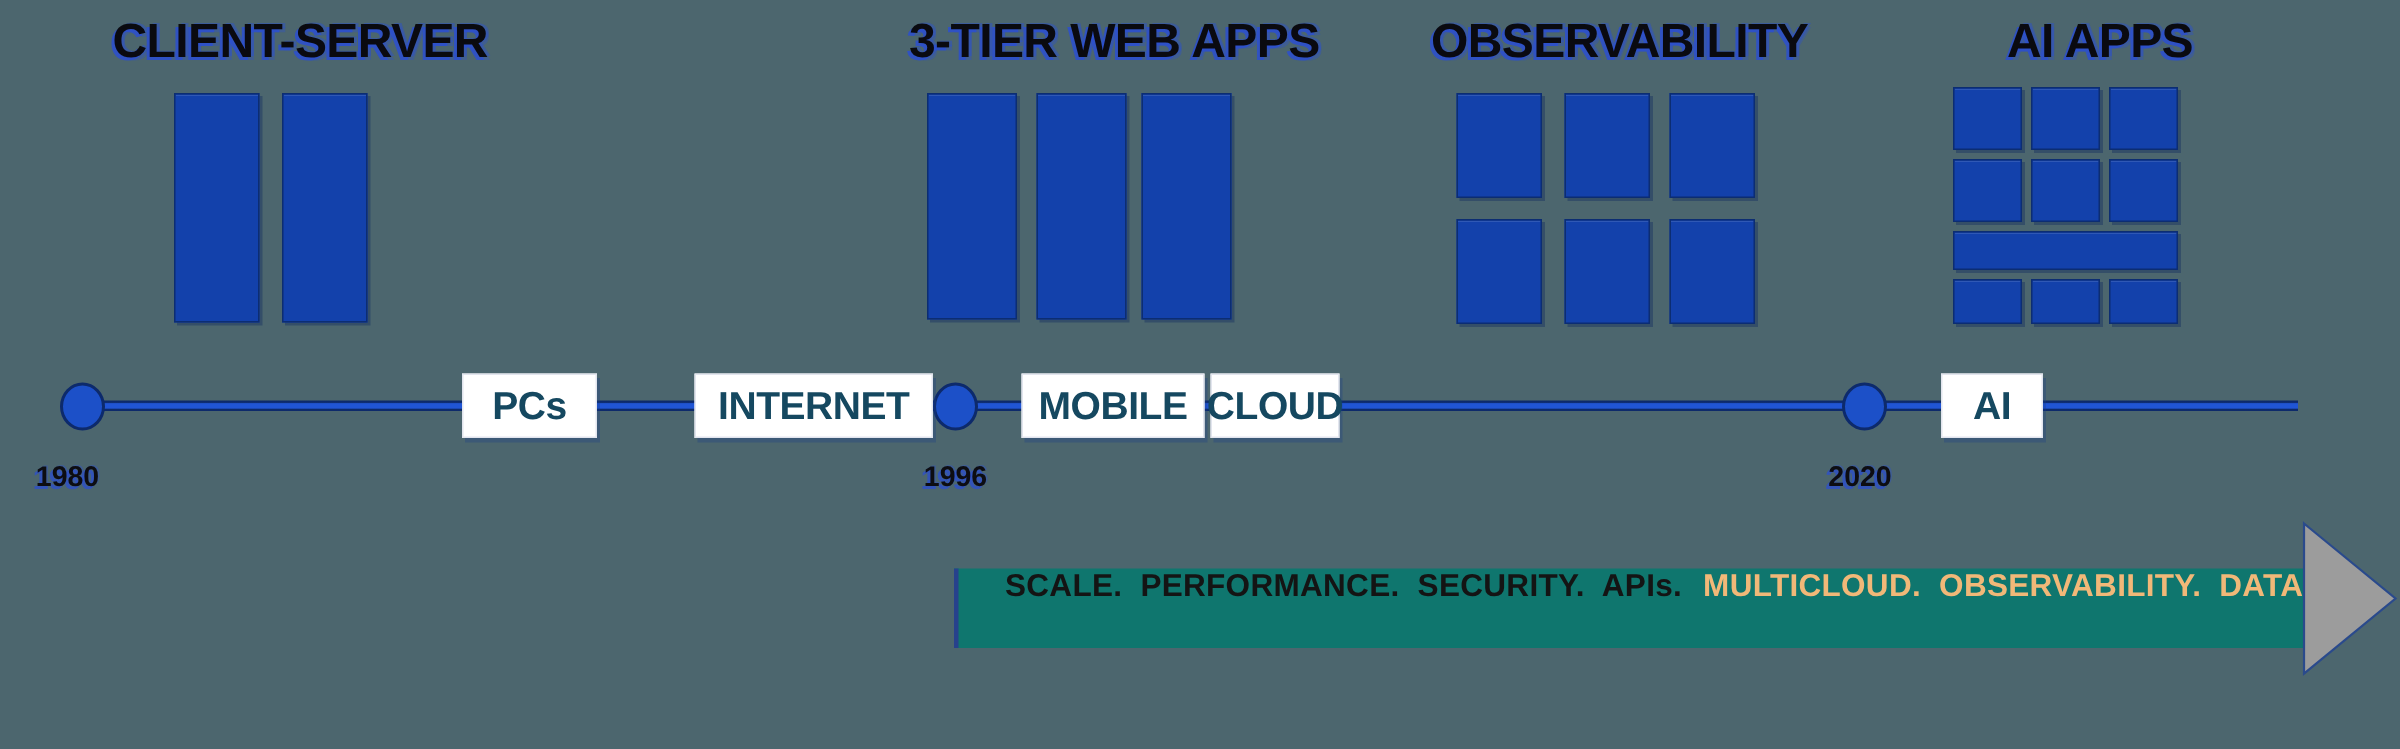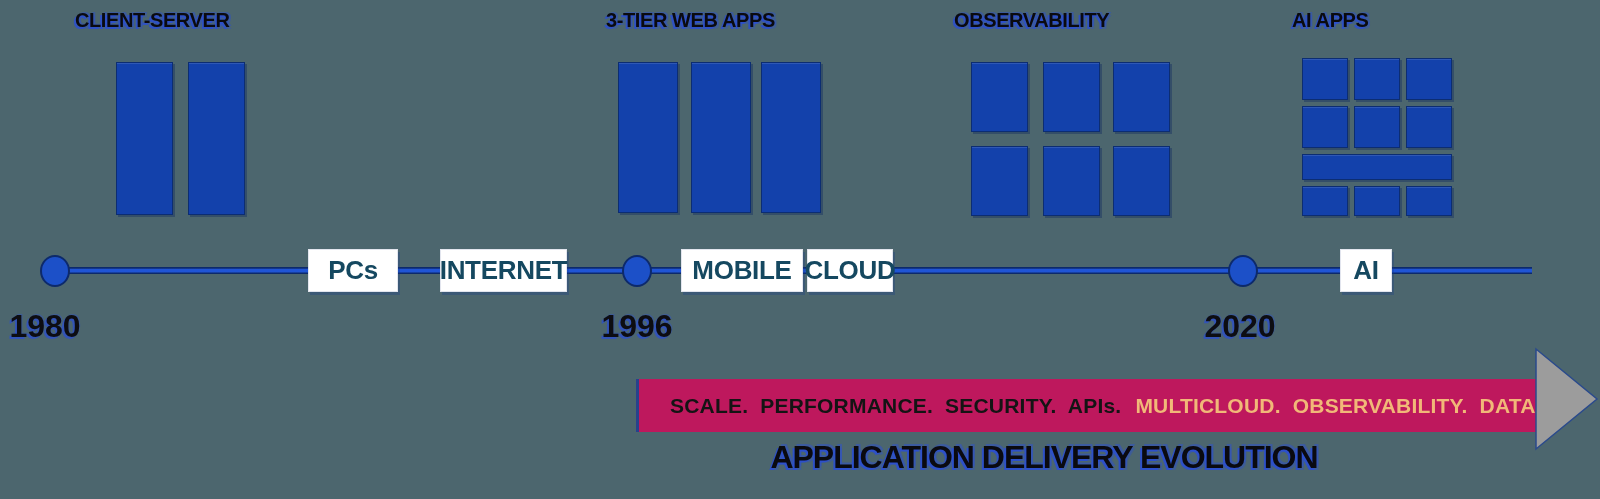--- a/index.html
+++ b/index.html
@@ -9,22 +9,22 @@
   }
   .canvas{
     position:relative;
     width:1600px;height:499px;
     background:#4c666e;
     overflow:hidden;
   }
   
   .era-title{
     position:absolute;top:9px;height:32px;
-    font-size:20px;font-weight:bold;letter-spacing:-0.4px;
-    color:#0a0a10;text-align:left;white-space:nowrap;
+    font-size:32px;font-weight:bold;letter-spacing:-0.4px;
+    color:#0a0a10;text-align:center;white-space:nowrap;
     text-shadow:-2px 2px 0 rgba(43,79,208,0.85), 2px -1px 0 rgba(43,79,208,0.45), 2px 2px 0 rgba(43,79,208,0.35);
   }
   
   .block{
     position:absolute;
     background:#1341ab;
     border:1px solid #0c2d72;
     box-shadow:2px 2px 0 rgba(10,35,95,0.35), inset 0 1px 0 rgba(255,255,255,0.12);
     box-sizing:border-box;
   }
@@ -33,36 +33,36 @@
     position:absolute;left:44px;top:267px;width:1488px;height:7px;
     background:linear-gradient(to bottom,#0d2a6b 0 18%,#2055d5 30% 72%,#0d2a6b 85% 100%);
   }
   .dot{
     position:absolute;width:30px;height:32px;border-radius:50%;
     background:#1c50c8;border:2px solid #0d2a6b;box-sizing:border-box;
     top:255px;
   }
   .year{
     position:absolute;top:308px;height:30px;
-    font-size:32px;font-weight:bold;color:#0d0d12;text-align:center;
+    font-size:19px;font-weight:bold;color:#0d0d12;text-align:center;
     text-shadow:-2px 2px 0 rgba(43,79,208,0.75), 1px -1px 0 rgba(43,79,208,0.4);
   }
   .milestone{
     position:absolute;top:249px;height:43px;
     background:#ffffff;border:1px solid #e2e5ee;box-sizing:border-box;
     box-shadow:2px 3px 0 rgba(23,58,138,0.3);
     display:flex;align-items:center;justify-content:center;
     font-size:26px;font-weight:bold;letter-spacing:-0.3px;color:#154860;
     white-space:nowrap;
   }
   
   .arrow-body{
     position:absolute;left:636px;top:379px;width:901px;height:53px;
-    background:#be185d;border-left:3px solid #27418c;box-sizing:border-box;
-    display:flex;align-items:center;
+    background:#0f766e;border-left:3px solid #27418c;box-sizing:border-box;
+    display:flex;
     padding-left:31px;
   }
   .arrow-terms{white-space:pre;font-size:21px;font-weight:bold;letter-spacing:0.2px;}
   .terms-core{color:#141414;}
   .terms-modern{color:#f1b878;margin-left:14px;}
   .arrow-head{position:absolute;left:1535px;top:347px;}
   .caption{
     position:absolute;left:594px;top:439px;width:900px;height:40px;
     font-size:32px;font-weight:bold;letter-spacing:-1px;
     color:#0a0a10;text-align:center;white-space:nowrap;
@@ -70,21 +70,21 @@
   }
 </style>
 </head>
 <body>
 
 <div class="canvas">
 
   <div class="era-title" style="left:75px;width:220px">CLIENT-SERVER</div>
   <div class="era-title" style="left:606px;width:250px">3-TIER WEB APPS</div>
   <div class="era-title" style="left:954px;width:240px">OBSERVABILITY</div>
-  <div class="era-title" style="left:1292px;width:140px">AI APPS</div>
+  <div class="era-title" style="left:1330px;width:140px">AI APPS</div>
 
   <div class="block" style="left:116px;top:62px;width:57px;height:153px"></div>
   <div class="block" style="left:188px;top:62px;width:57px;height:153px"></div>
 
   <div class="block" style="left:618px;top:62px;width:60px;height:151px"></div>
   <div class="block" style="left:691px;top:62px;width:60px;height:151px"></div>
   <div class="block" style="left:761px;top:62px;width:60px;height:151px"></div>
 
   <div class="block" style="left:971px;top:62px;width:57px;height:70px"></div>
   <div class="block" style="left:1043px;top:62px;width:57px;height:70px"></div>
@@ -107,28 +107,27 @@
   <div class="tl-line"></div>
   <div class="dot" style="left:40px"></div>
   <div class="dot" style="left:622px"></div>
   <div class="dot" style="left:1228px"></div>
 
   <div class="year" style="left:0px;width:90px">1980</div>
   <div class="year" style="left:592px;width:90px">1996</div>
   <div class="year" style="left:1195px;width:90px">2020</div>
 
   <div class="milestone" style="left:308px;width:90px">PCs</div>
-  <div class="milestone" style="left:440px;width:127px">INTERNET</div>
+  <div class="milestone" style="left:463px;width:159px">INTERNET</div>
   <div class="milestone" style="left:681px;width:122px">MOBILE</div>
   <div class="milestone" style="left:807px;width:86px">CLOUD</div>
-  <div class="milestone" style="left:1340px;width:52px">AI</div>
+  <div class="milestone" style="left:1294px;width:68px">AI</div>
 
   <div class="arrow-body">
     <span class="arrow-terms terms-core">SCALE.  PERFORMANCE.  SECURITY.  APIs.</span>
     <span class="arrow-terms terms-modern">MULTICLOUD.  OBSERVABILITY.  DATA.</span>
   </div>
   <svg class="arrow-head" width="64" height="104">
     <polygon points="1,2 62,52 1,102" fill="#9c9c9c" stroke="#2a4a8c" stroke-width="1.5"></polygon>
   </svg>
 
-  <div class="caption">APPLICATION DELIVERY EVOLUTION</div>
 
 </div>
 
 </body></html>

